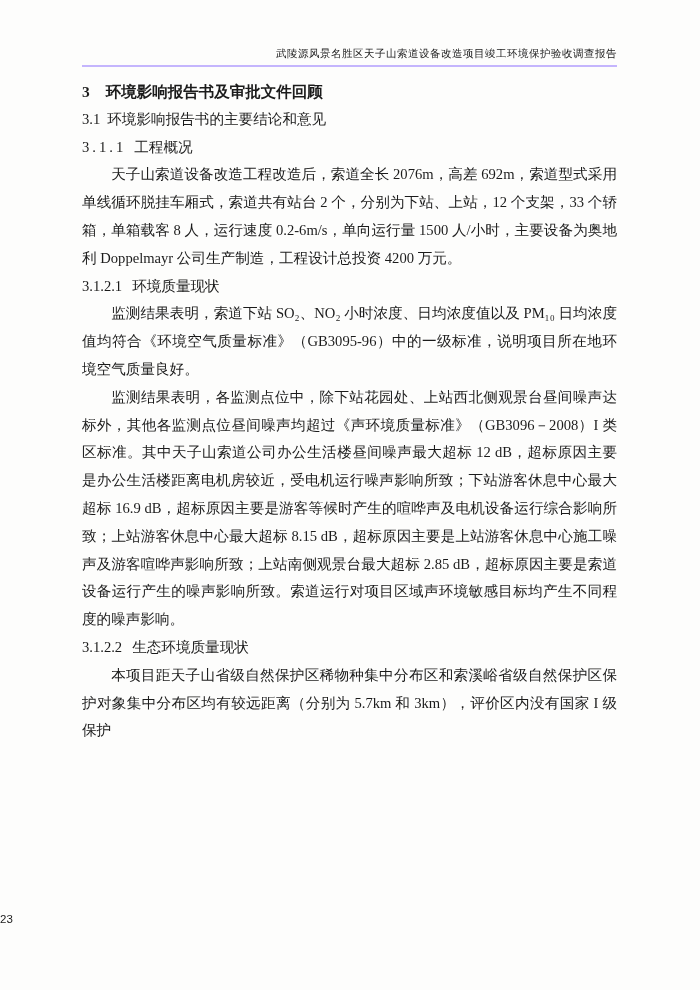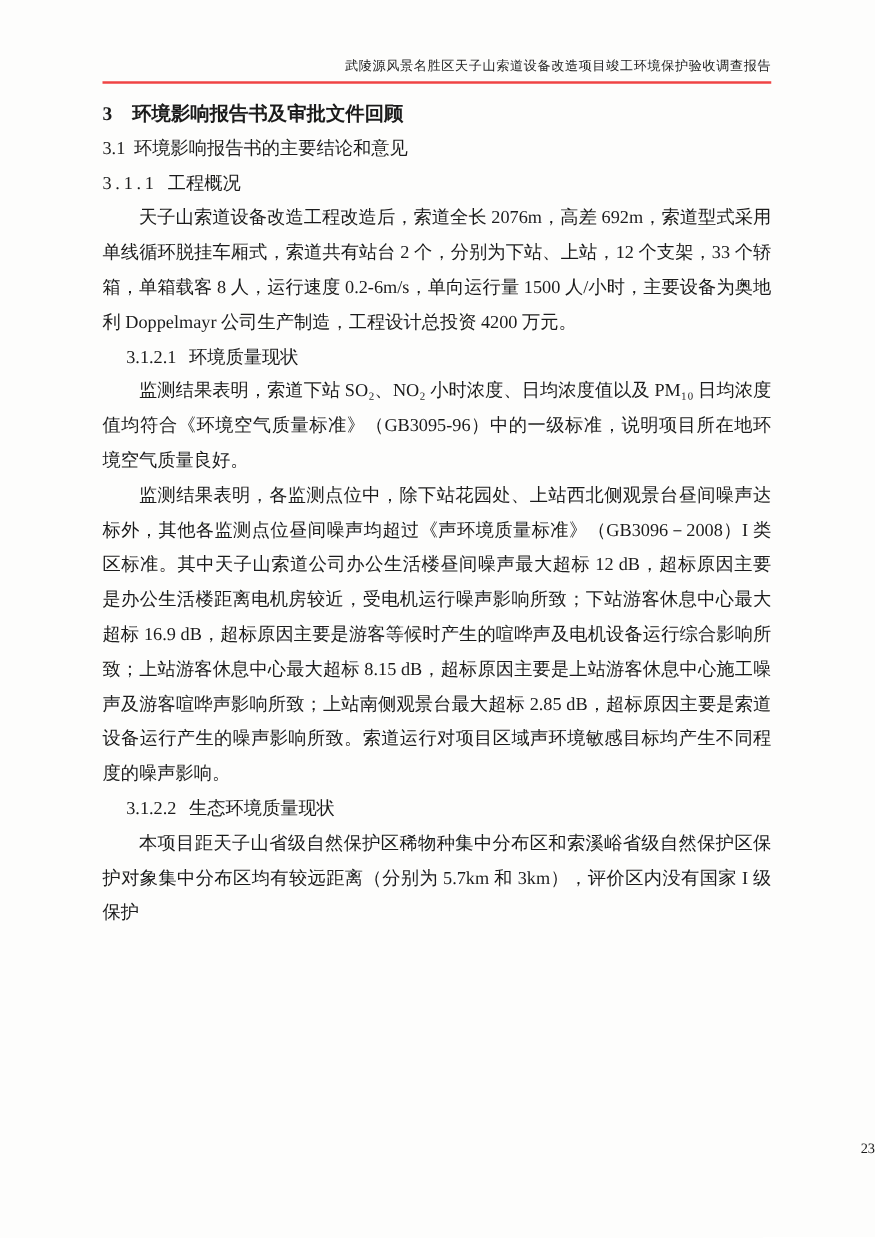--- a/index.html
+++ b/index.html
@@ -20,21 +20,21 @@
     position: absolute;
     top: 47px;
     left: 82px;
     width: 535px;
     text-align: right;
     font-size: 10.5px;
     line-height: 14px;
     letter-spacing: 0.5px;
     color: #222;
     padding-bottom: 4px;
-    border-bottom: 2px solid #ef4444;
+    border-bottom: 2px solid #c4b5fd;
   }
   .content {
     position: absolute;
     top: 78px;
     left: 82px;
     width: 535px;
     font-size: 14.6px;
     line-height: 27.8px;
     text-align: justify;
   }
@@ -66,29 +66,28 @@
   h2 .num {
     font-family: "Liberation Serif", serif;
     margin-right: 7px;
   }
   h3 .num {
     letter-spacing: 3px;
     margin-right: 8px;
   }
   h4 .num {
     margin-right: 10px;
-    margin-left: 19px;
   }
   .page-footer {
     position: absolute;
     top: 913px;
     left: 0;
     width: 700px;
-    text-align: right;
-    font-family: Liberation Serif, serif;
+    text-align: left;
+    font-family: Liberation Sans, sans-serif;
     font-size: 11.5px;
     color: #1b1b1b;
   }
 </style>
 </head>
 <body>
 
 <div class="page">
 
   <div class="running-header">武陵源风景名胜区天子山索道设备改造项目竣工环境保护验收调查报告</div>

